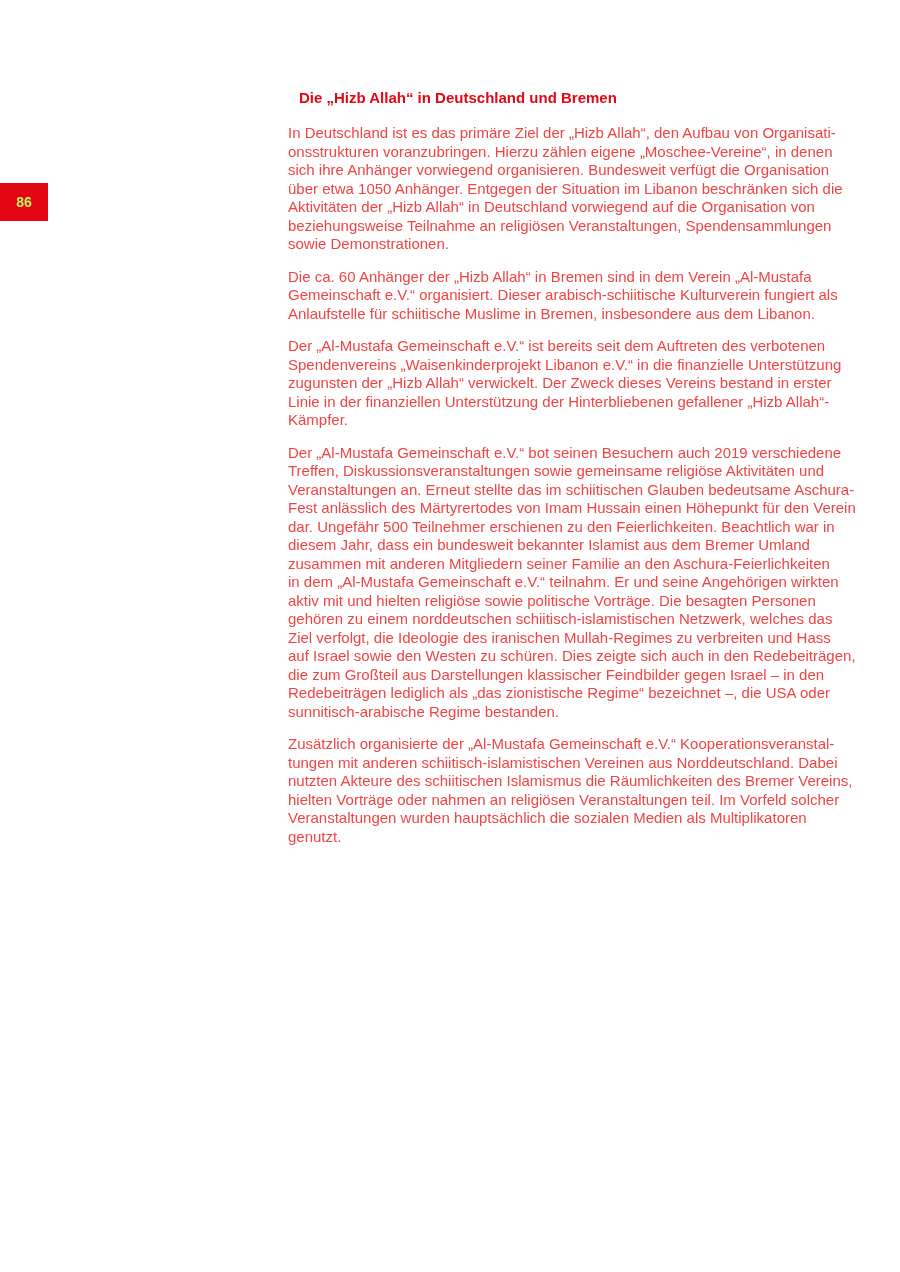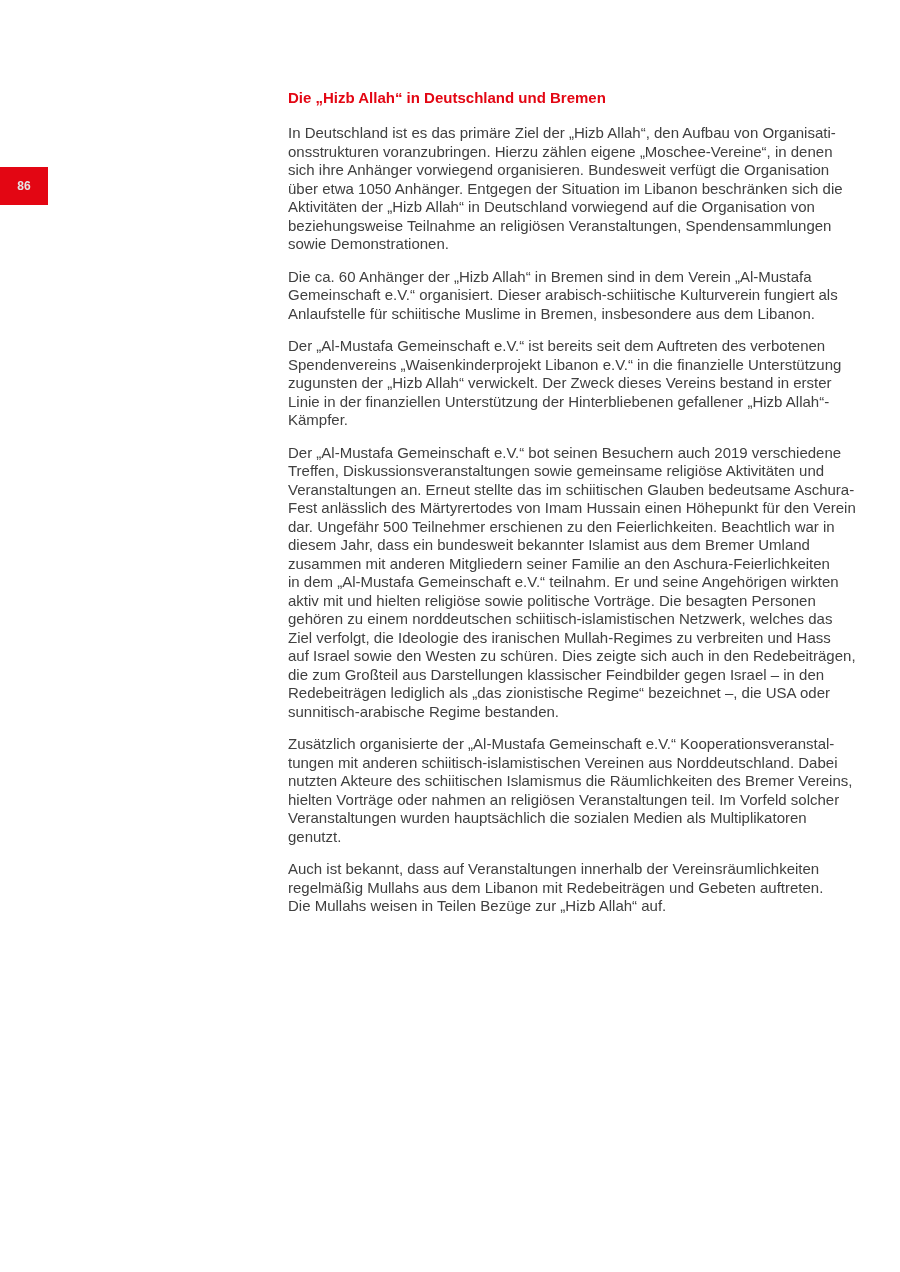--- a/index.html
+++ b/index.html
@@ -10,49 +10,49 @@
     width: 900px;
     height: 1272px;
     background: #ffffff;
     position: relative;
     font-family: "Liberation Sans", sans-serif;
     overflow: hidden;
   }
   .page-badge {
     position: absolute;
     left: 0;
-    top: 167px;
+    top: 183px;
     width: 48px;
     height: 38px;
     background: #e30613;
-    color: #e5e5e5;
-    font-size: 12px;
+    color: #bef264;
+    font-size: 14px;
     font-weight: bold;
     display: flex;
     align-items: center;
     justify-content: center;
   }
   .content {
     position: absolute;
     left: 288px;
     top: 88px;
     width: 582px;
   }
   .heading {
-    margin: 0 0 17px 0;
+    margin: 0 0 17px 11px;
     font-size: 15px;
     line-height: 19px;
     font-weight: bold;
     color: #e30613;
   }
   .para {
     margin: 0 0 14px 0;
     font-size: 15px;
     line-height: 18.5px;
-    color: #404040;
+    color: #ef4444;
     white-space: pre-line;
   }
 </style>
 </head>
 <body>
 
 <div class="page-badge">
   <span>86</span>
 </div>
 
@@ -93,16 +93,13 @@
 Redebeiträgen lediglich als „das zionistische Regime“ bezeichnet –, die USA oder
 sunnitisch-arabische Regime bestanden.</p>
 
   <p class="para">Zusätzlich organisierte der „Al-Mustafa Gemeinschaft e.V.“ Kooperationsveranstal-
 tungen mit anderen schiitisch-islamistischen Vereinen aus Norddeutschland. Dabei
 nutzten Akteure des schiitischen Islamismus die Räumlichkeiten des Bremer Vereins,
 hielten Vorträge oder nahmen an religiösen Veranstaltungen teil. Im Vorfeld solcher
 Veranstaltungen wurden hauptsächlich die sozialen Medien als Multiplikatoren
 genutzt.</p>
 
-  <p class="para">Auch ist bekannt, dass auf Veranstaltungen innerhalb der Vereinsräumlichkeiten
-regelmäßig Mullahs aus dem Libanon mit Redebeiträgen und Gebeten auftreten.
-Die Mullahs weisen in Teilen Bezüge zur „Hizb Allah“ auf.</p>
 </div>
 
 </body></html>

